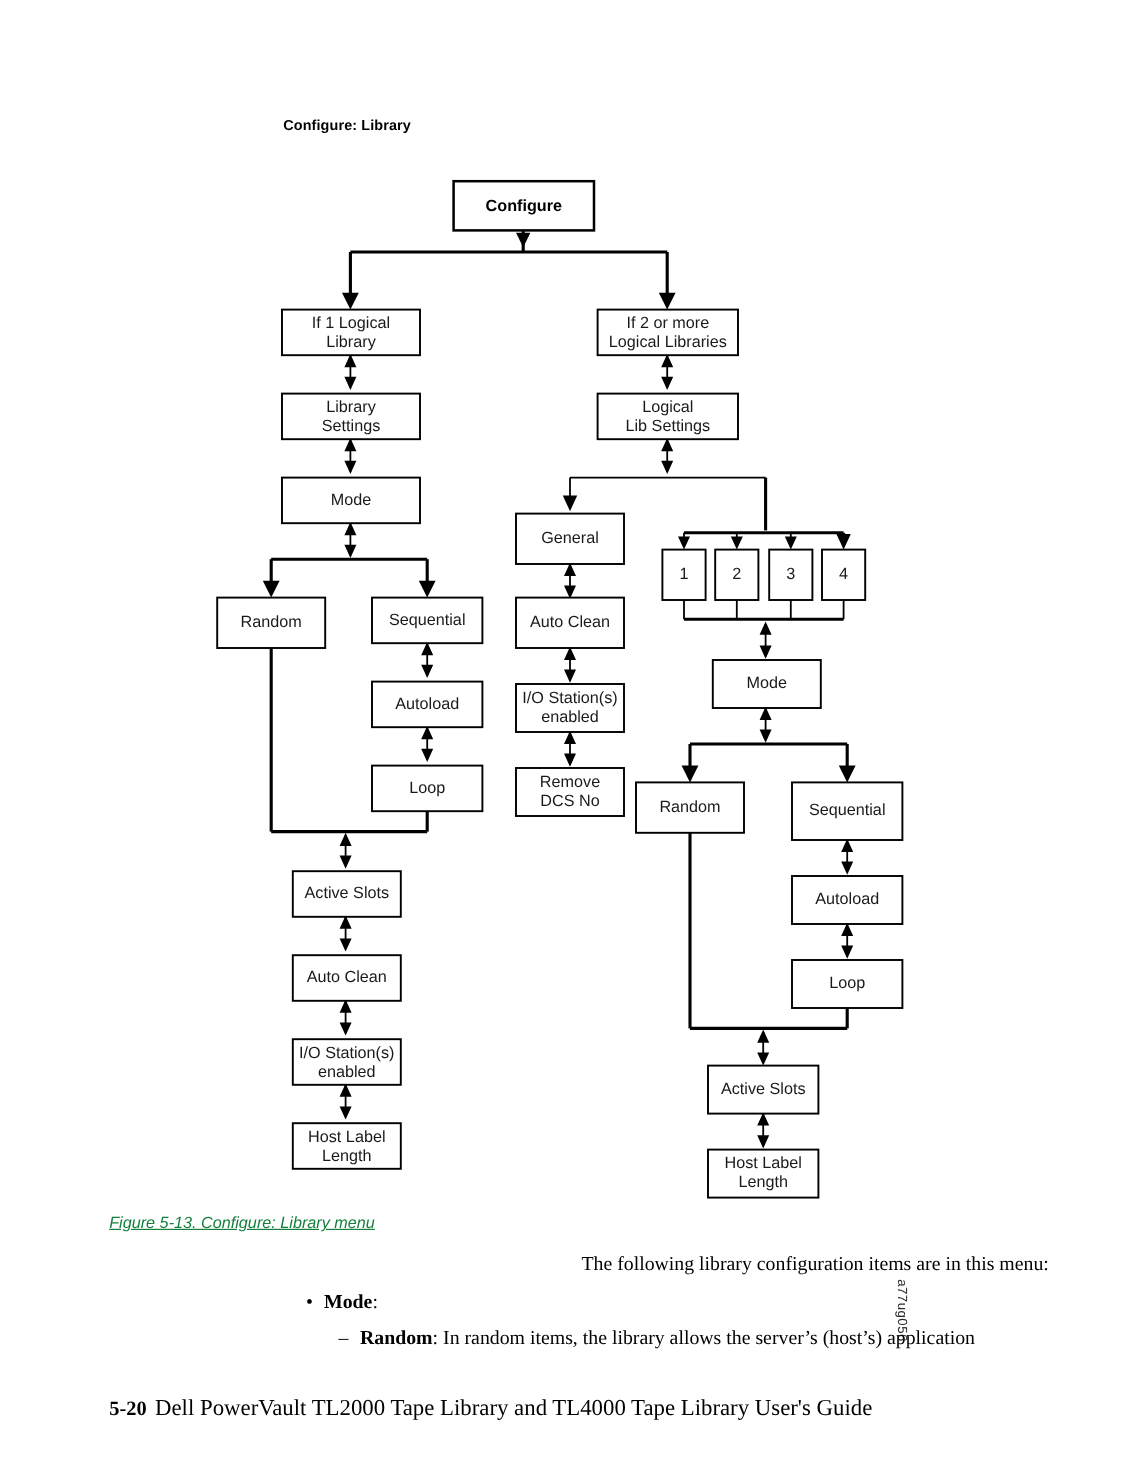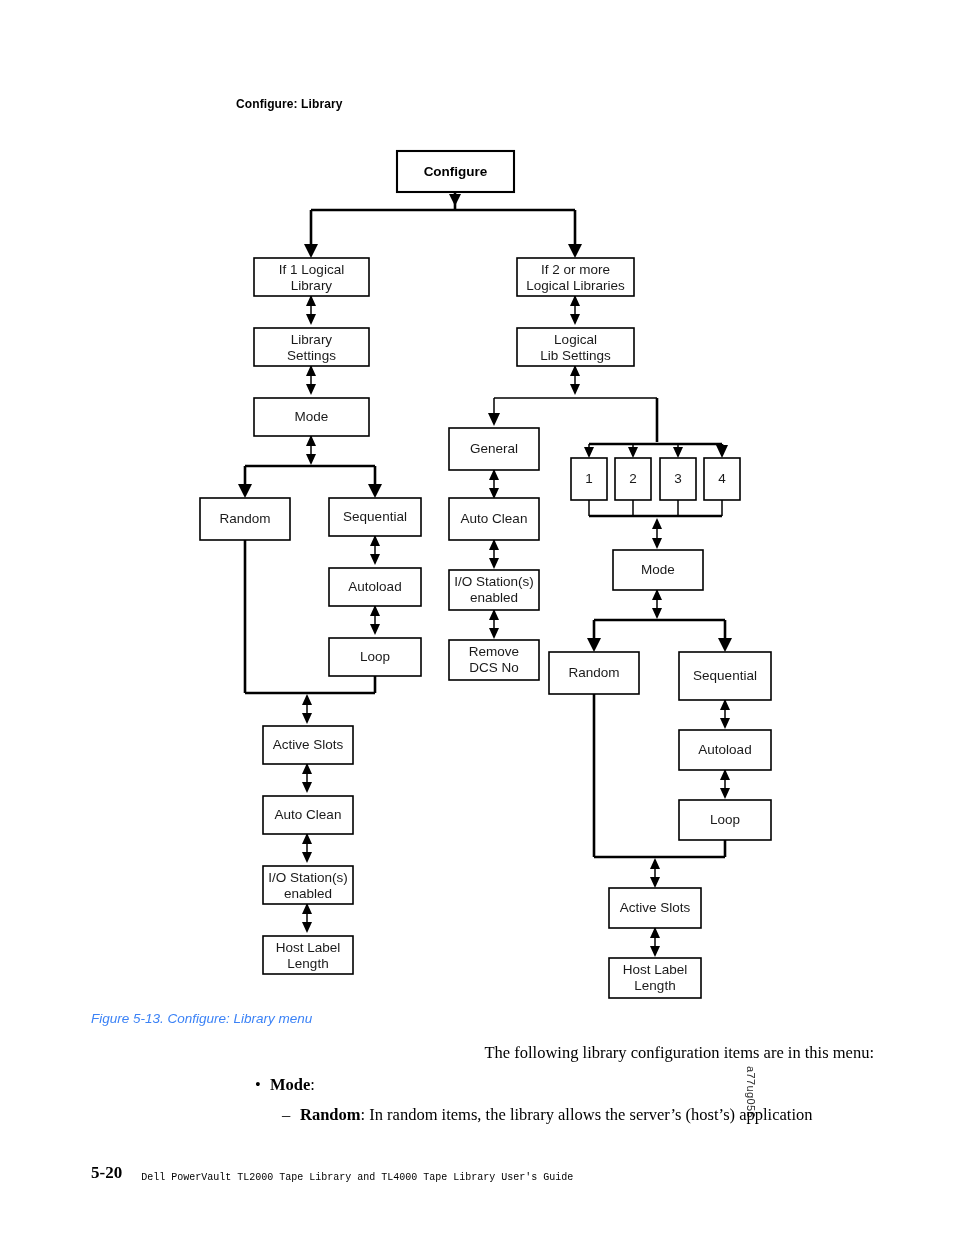--- a/index.html
+++ b/index.html
@@ -30,21 +30,20 @@
     letter-spacing: 0.1px;
     white-space: nowrap;
   }
   
   #figure-flowchart {
     position: absolute;
     left: 0;
     top: 130px;
     width: 834px;
     height: 880px;
-    padding-left: 19px;
   }
   #flow-svg {
     display: block;
   }
   .flow-box rect {
     fill: #ffffff;
     stroke: #000000;
     stroke-width: 1.6;
   }
   .flow-box text {
@@ -88,22 +87,23 @@
     text-orientation: mixed;
   }
   
   #figure-caption {
     position: absolute;
     left: 91px;
     top: 1011px;
     font-family: "Liberation Sans", sans-serif;
     font-style: italic;
     font-size: 13.5px;
-    color: #3b82f6;
+    color: #15803d;
     white-space: nowrap;
+    text-decoration: underline;
   }
   
   #body-copy {
     position: absolute;
     left: 254px;
     top: 1042px;
     width: 620px;
     font-family: "Liberation Serif", serif;
     font-size: 16.5px;
     line-height: 22px;
@@ -141,31 +141,31 @@
   .bullet-l2 .cont {
     display: block;
     padding-left: 0;
   }
   
   #page-footer {
     position: absolute;
     left: 91px;
     top: 1163px;
     display: flex;
-    align-items: flex-end;
-    gap: 19px;
+    align-items: center;
+    gap: 7px;
   }
   #footer-page-number {
     font-family: "Liberation Serif", serif;
     font-weight: bold;
     font-size: 17px;
   }
   #footer-doc-title {
-    font-family: Liberation Mono, monospace;
-    font-size: 10px;
+    font-family: Liberation Serif, serif;
+    font-size: 19px;
     white-space: nowrap;
   }
 </style>
 </head>
 <body>
 
 <div class="page">
 
   <div id="section-title">Configure: Library</div>
 

